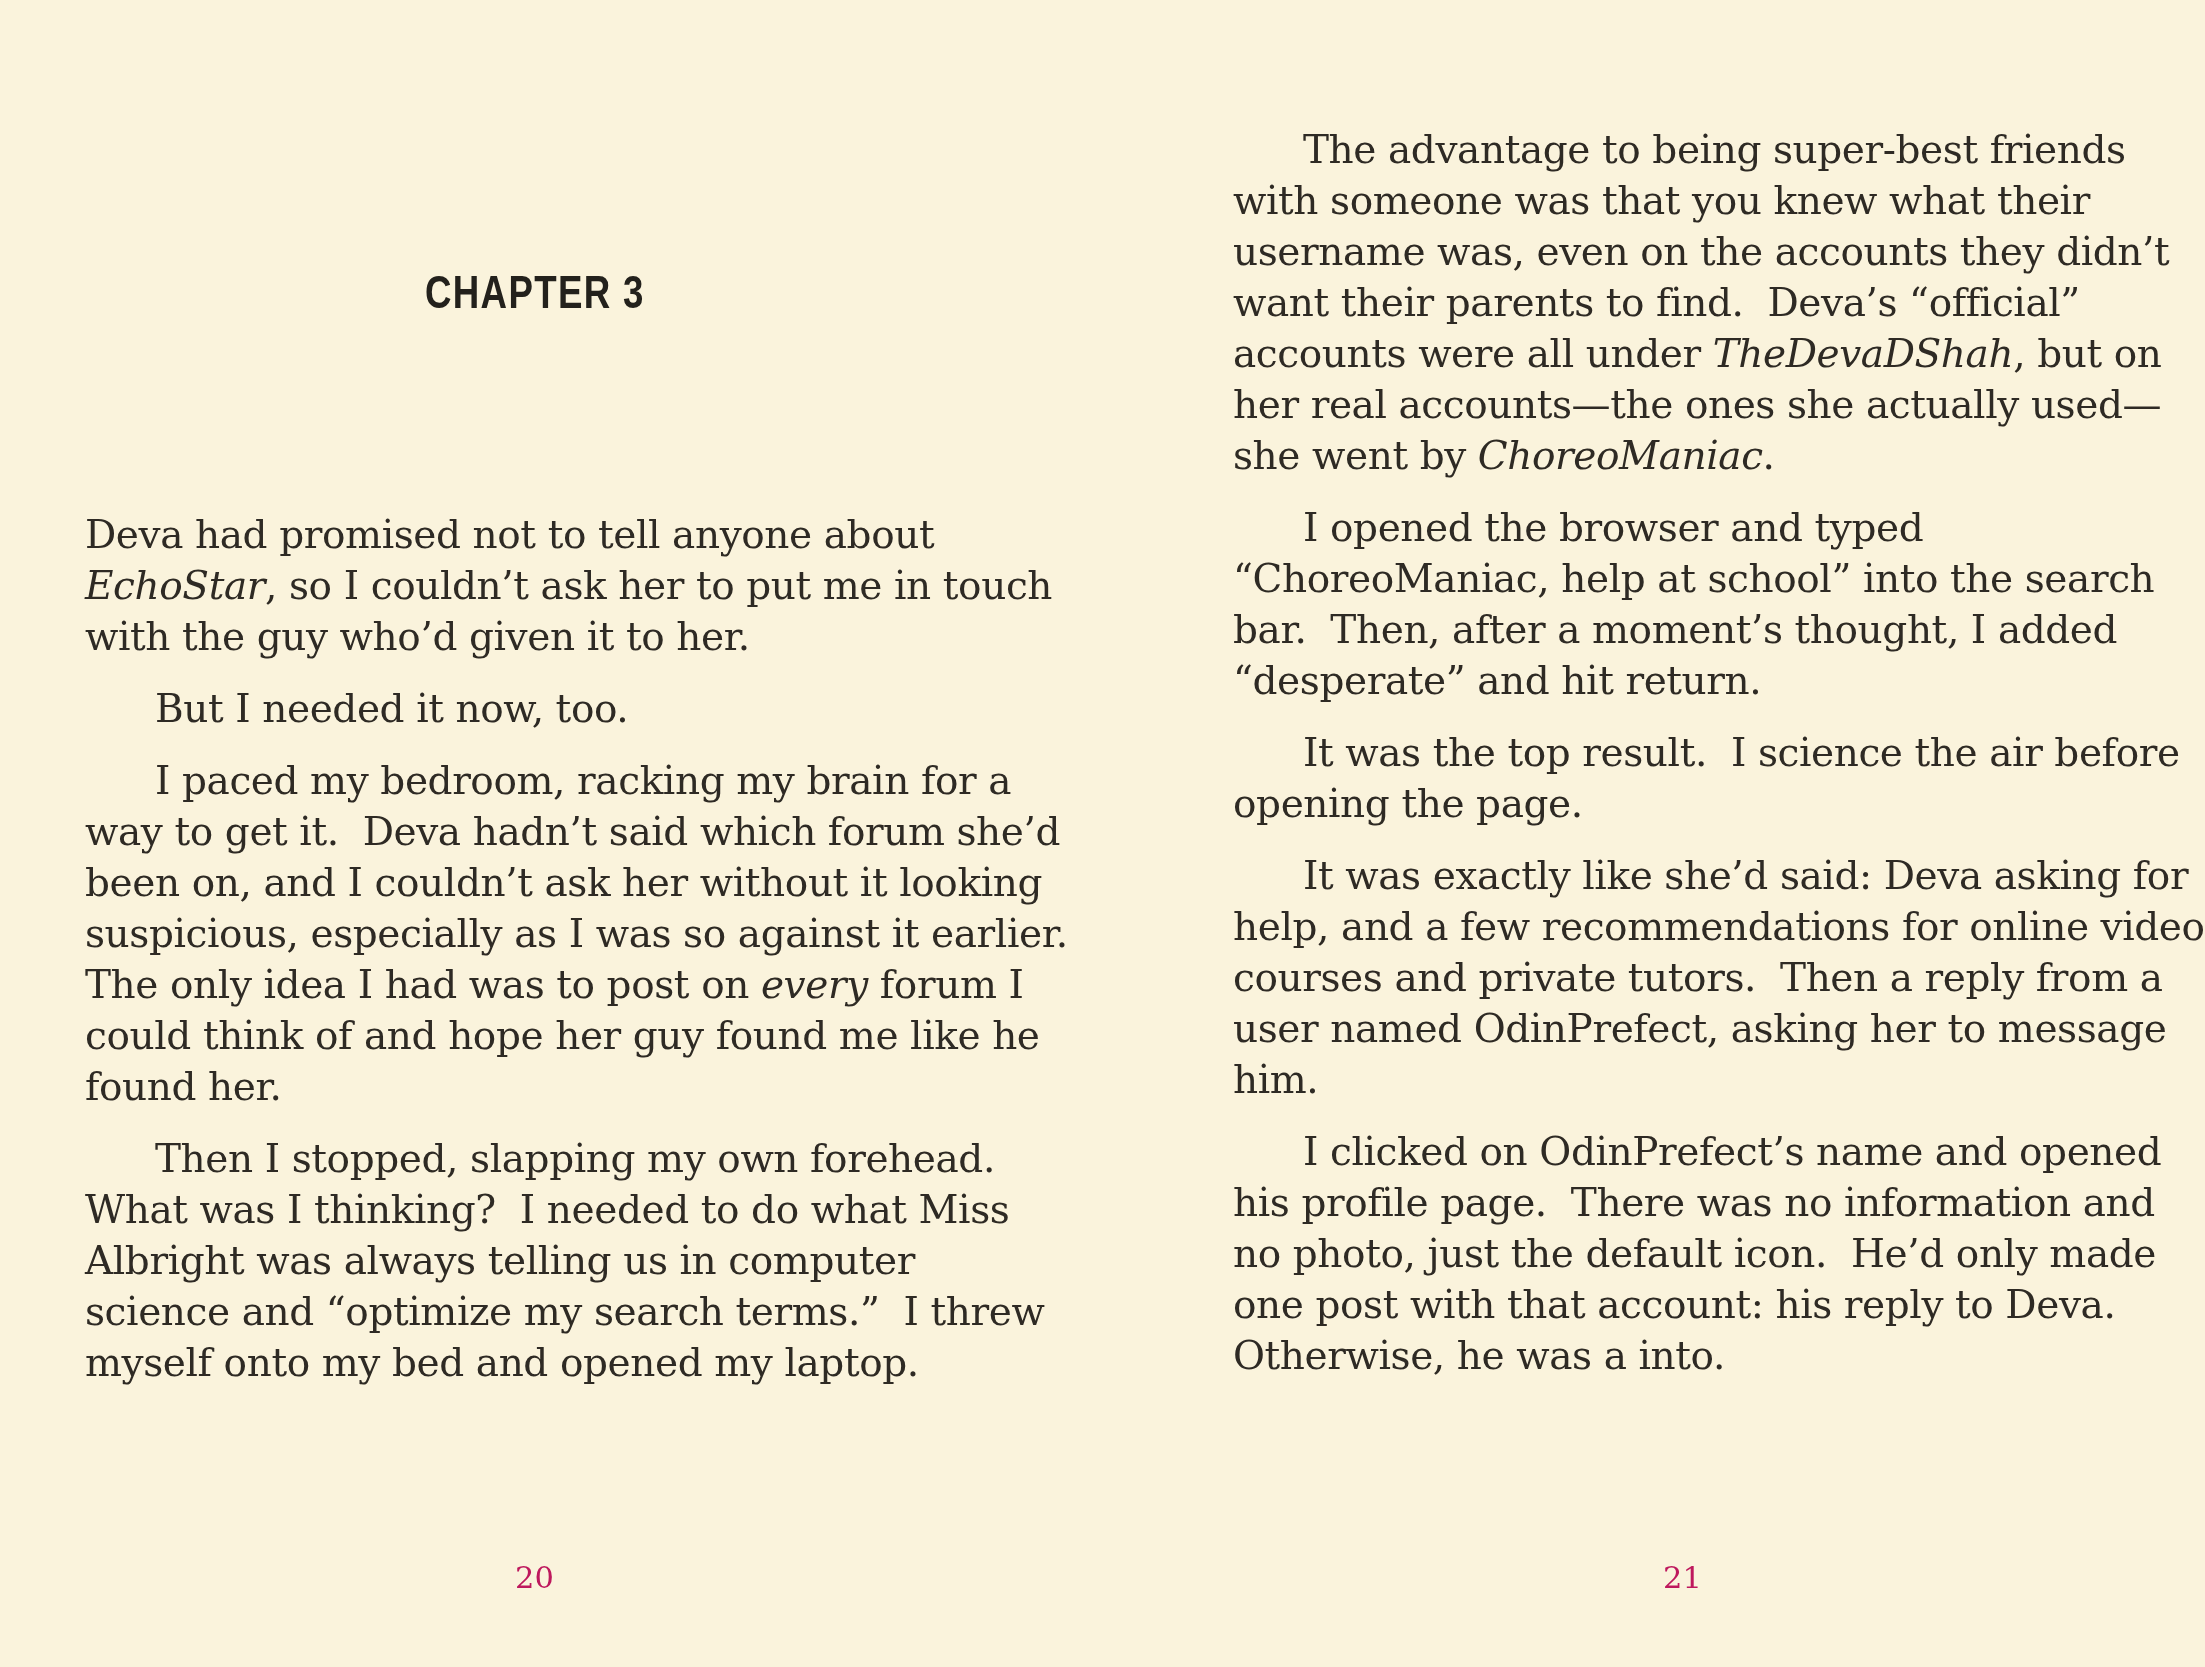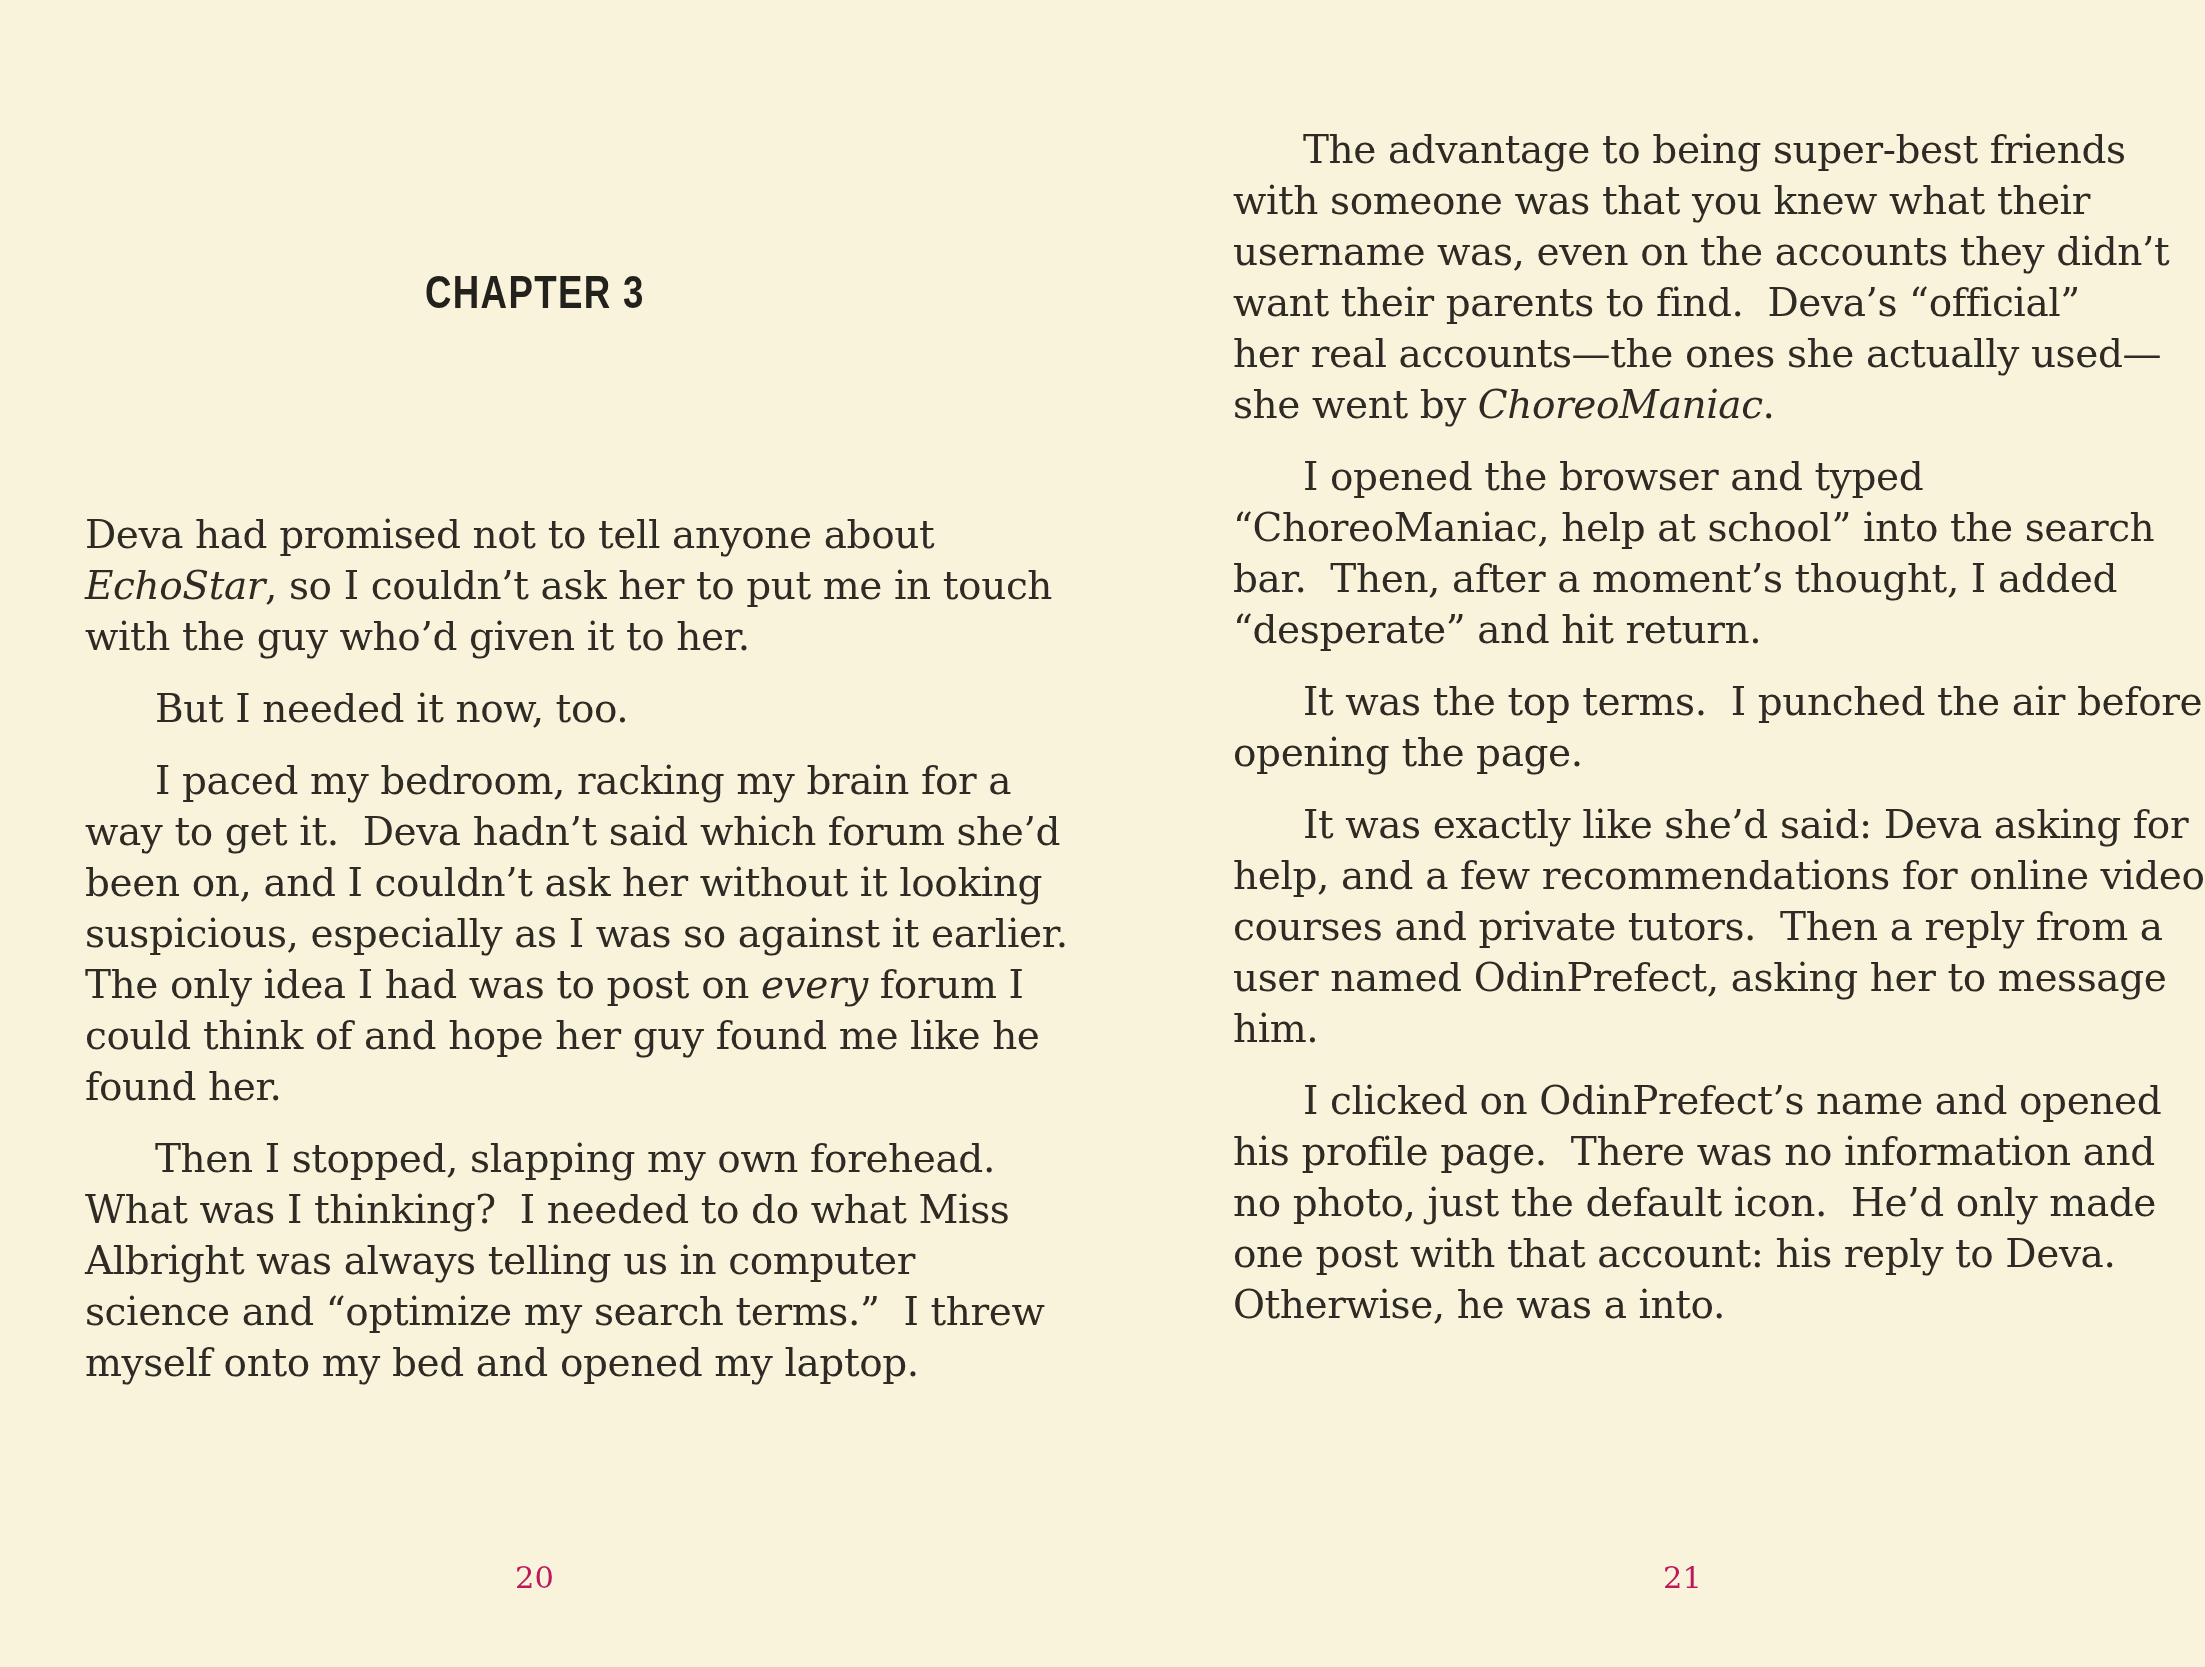--- a/index.html
+++ b/index.html
@@ -116,31 +116,32 @@
     <div class="page-number">20</div>
   </section>
 
   <section class="page right">
     <div class="text-block">
         <div class="para indent">
           <div class="line"><span class="">The advantage to being super-best friends</span></div>
           <div class="line"><span class="">with someone was that you knew what their</span></div>
           <div class="line"><span class="">username was, even on the accounts they didn’t</span></div>
           <div class="line"><span class="">want their parents to find.  Deva’s “official”</span></div>
+          <div class="line"><span class="">accounts were all under </span><span class="italic">TheDevaDShah</span><span class="">, but on</span></div>
           <div class="line"><span class="">her real accounts—the ones she actually used—</span></div>
           <div class="line"><span class="">she went by </span><span class="italic">ChoreoManiac</span><span class="">.</span></div>
         </div>
         <div class="para indent">
           <div class="line"><span class="">I opened the browser and typed</span></div>
           <div class="line"><span class="">“ChoreoManiac, help at school” into the search</span></div>
           <div class="line"><span class="">bar.  Then, after a moment’s thought, I added</span></div>
           <div class="line"><span class="">“desperate” and hit return.</span></div>
         </div>
         <div class="para indent">
-          <div class="line"><span class="">It was the top terms.  I punched the air before</span></div>
+          <div class="line"><span class="">It was the top result.  I science the air before</span></div>
           <div class="line"><span class="">opening the page.</span></div>
         </div>
         <div class="para indent">
           <div class="line"><span class="">It was exactly like she’d said: Deva asking for</span></div>
           <div class="line"><span class="">help, and a few recommendations for online video</span></div>
           <div class="line"><span class="">courses and private tutors.  Then a reply from a</span></div>
           <div class="line"><span class="">user named OdinPrefect, asking her to message</span></div>
           <div class="line"><span class="">him.</span></div>
         </div>
         <div class="para indent">

